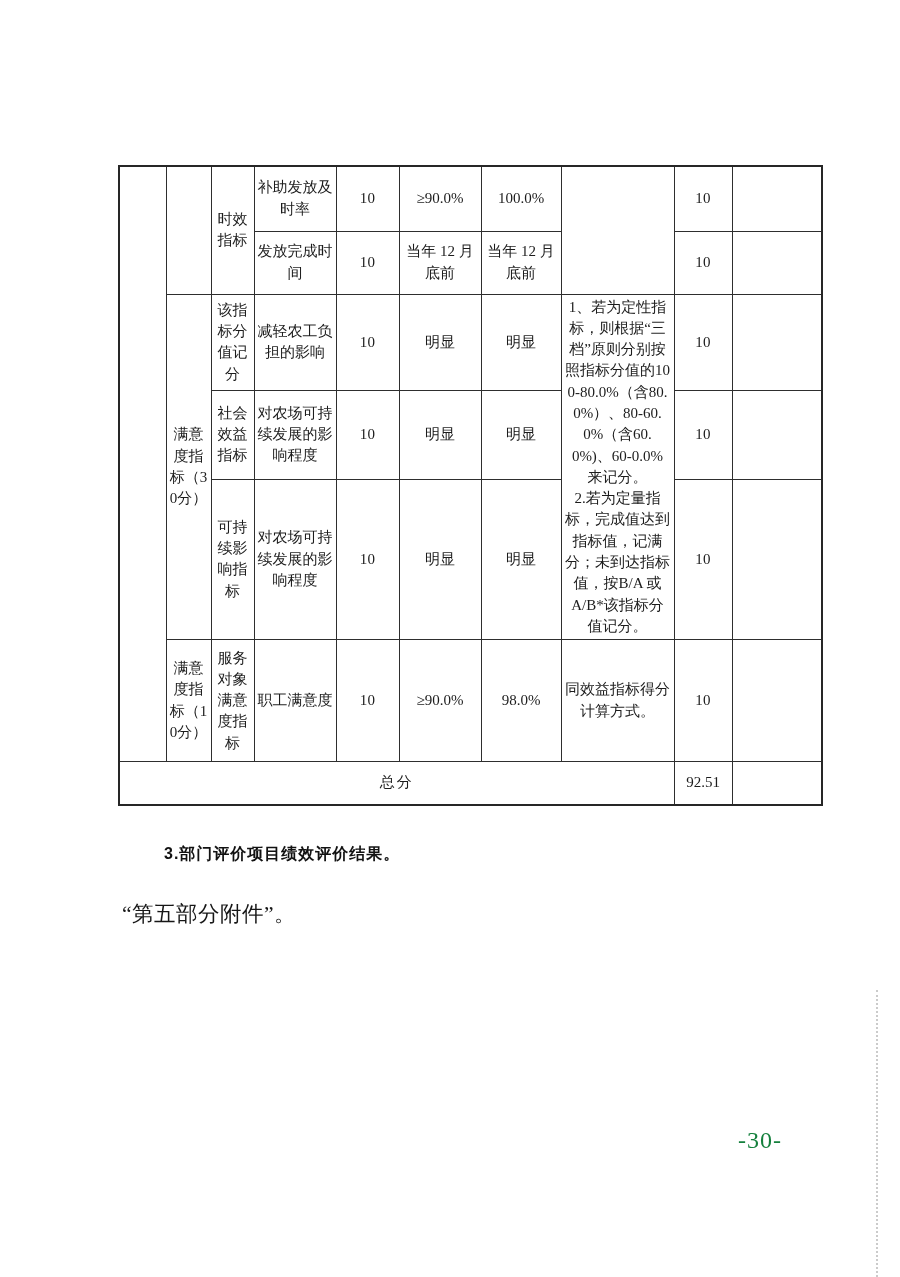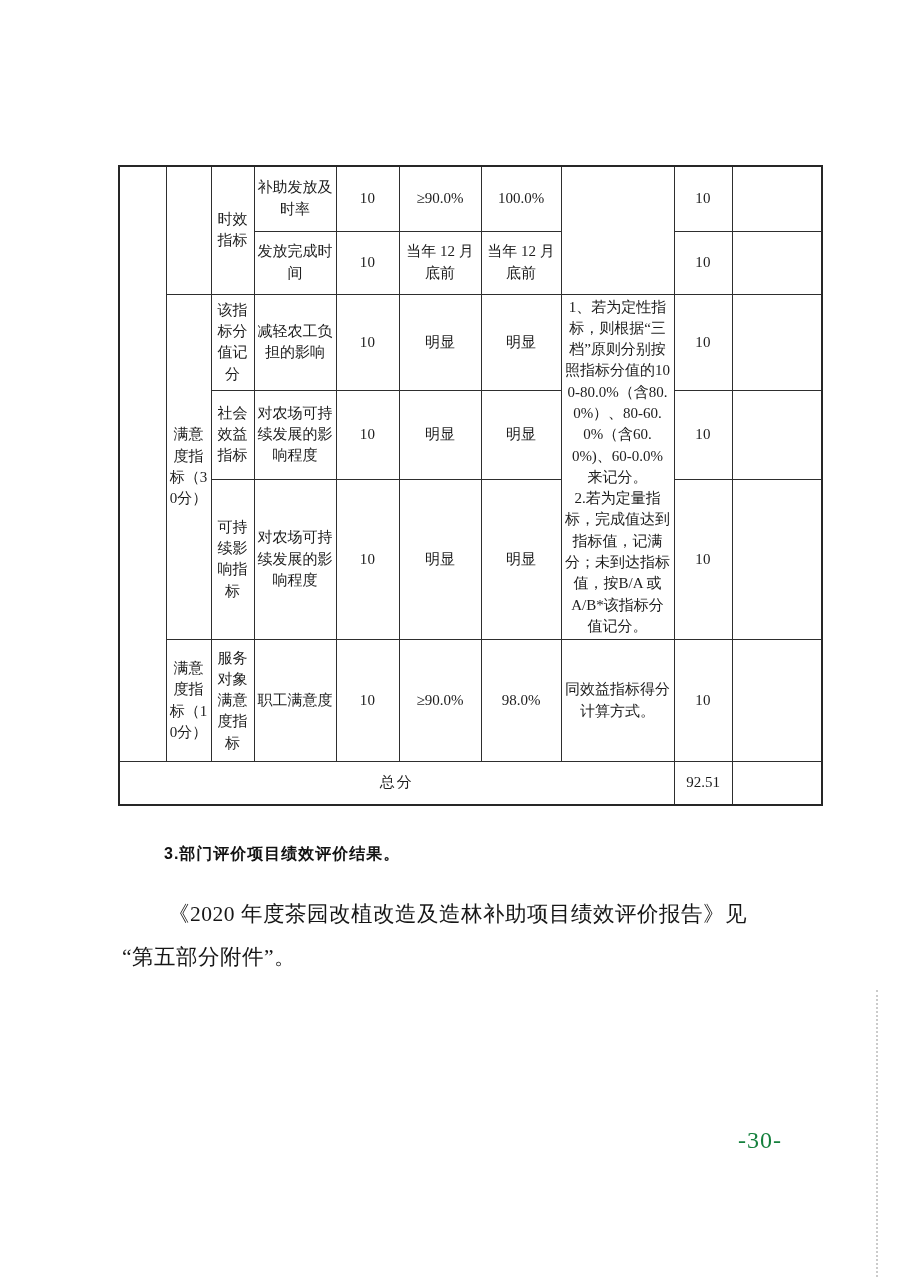--- a/index.html
+++ b/index.html
@@ -186,21 +186,20 @@
       <td colspan="8" class="total-label-cell">总分</td>
       <td class="total-score-cell">92.51</td>
       <td></td>
     </tr>
   </tbody>
     </table>
 
   <div class="section-heading">3.部门评价项目绩效评价结果。</div>
 
   <div class="paragraph">
-    <div class="line1">《2020 年度茶园改植改造及造林补助项目绩效评价报告》见</div>
     <div class="line2">“第五部分附件”。</div>
   </div>
 
   <div class="page-number">-30-</div>
 
   <div class="scan-artifact"></div>
 
 </div>
 
 </body></html>

